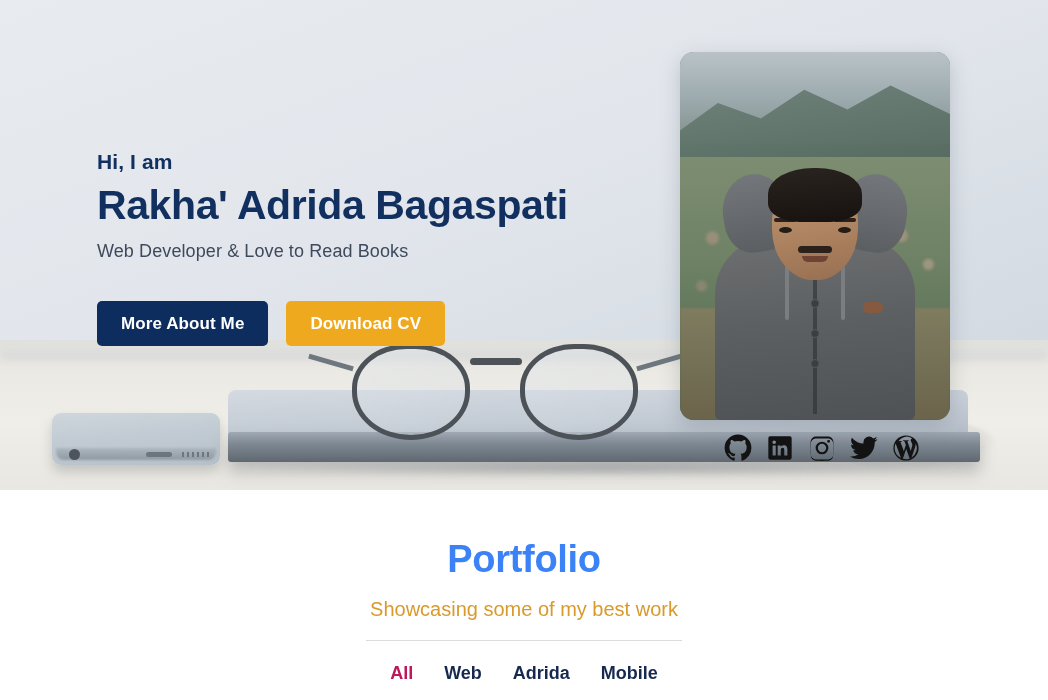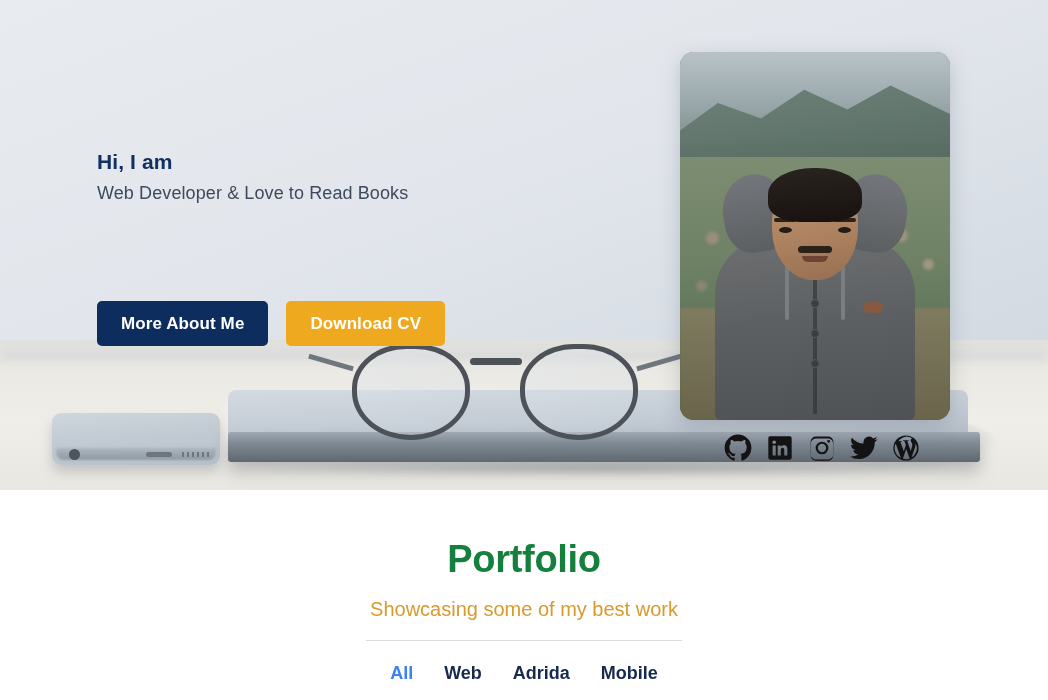--- a/index.html
+++ b/index.html
@@ -232,37 +232,37 @@
   .social { width: 28px; height: 28px; display: block; cursor: pointer; }
   .social svg { display: block; width: 28px; height: 28px; fill: #131313; }
 
   
   .portfolio {
     position: relative; width: 1048px; height: 210px; background: #ffffff;
     text-align: center;
   }
   .pf-title {
     padding-top: 50px; font-size: 38px; font-weight: 700;
-    color: #15803d; letter-spacing: -.3px; line-height: 1;
+    color: #3b82f6; letter-spacing: -.3px; line-height: 1;
   }
   .pf-sub {
     margin-top: 20px; font-size: 20px; color: #d99a2b; font-weight: 400;
   }
   .pf-rule {
     width: 316px; height: 1px; background: #dcdcdc;
     margin: 19px auto 0;
   }
   .pf-filters {
     margin-top: 22px; display: flex; justify-content: center; gap: 31px;
   }
   .pf-filter {
     font-size: 18px; font-weight: 700; color: #16294f;
     cursor: pointer; letter-spacing: 0;
   }
-  .pf-filter.active { color: #3b82f6; }
+  .pf-filter.active { color: #be185d; }
 </style>
 </head>
 <body>
 
 <section class="hero">
 
   <div class="hero-photo">
     <div class="desk-sky"></div>
     <div class="desk-surface"></div>
     <div class="desk-edge"></div>
@@ -283,20 +283,21 @@
       <span class="temple l"></span>
       <span class="temple r"></span>
       <span class="lens left"></span>
       <span class="lens right"></span>
       <span class="bridge"></span>
     </div>
   </div>
 
   <div class="hero-text">
     <div class="greet">Hi, I am</div>
+    <h1 class="name">Rakha' Adrida Bagaspati</h1>
     <div class="tagline">Web Developer &amp; Love to Read Books</div>
   </div>
 
   <div class="hero-buttons">
     <button class="btn btn-about">More About Me</button>
     <button class="btn btn-cv">Download CV</button>
   </div>
 
   <div class="portrait">
     <div class="pt-sky"></div>

